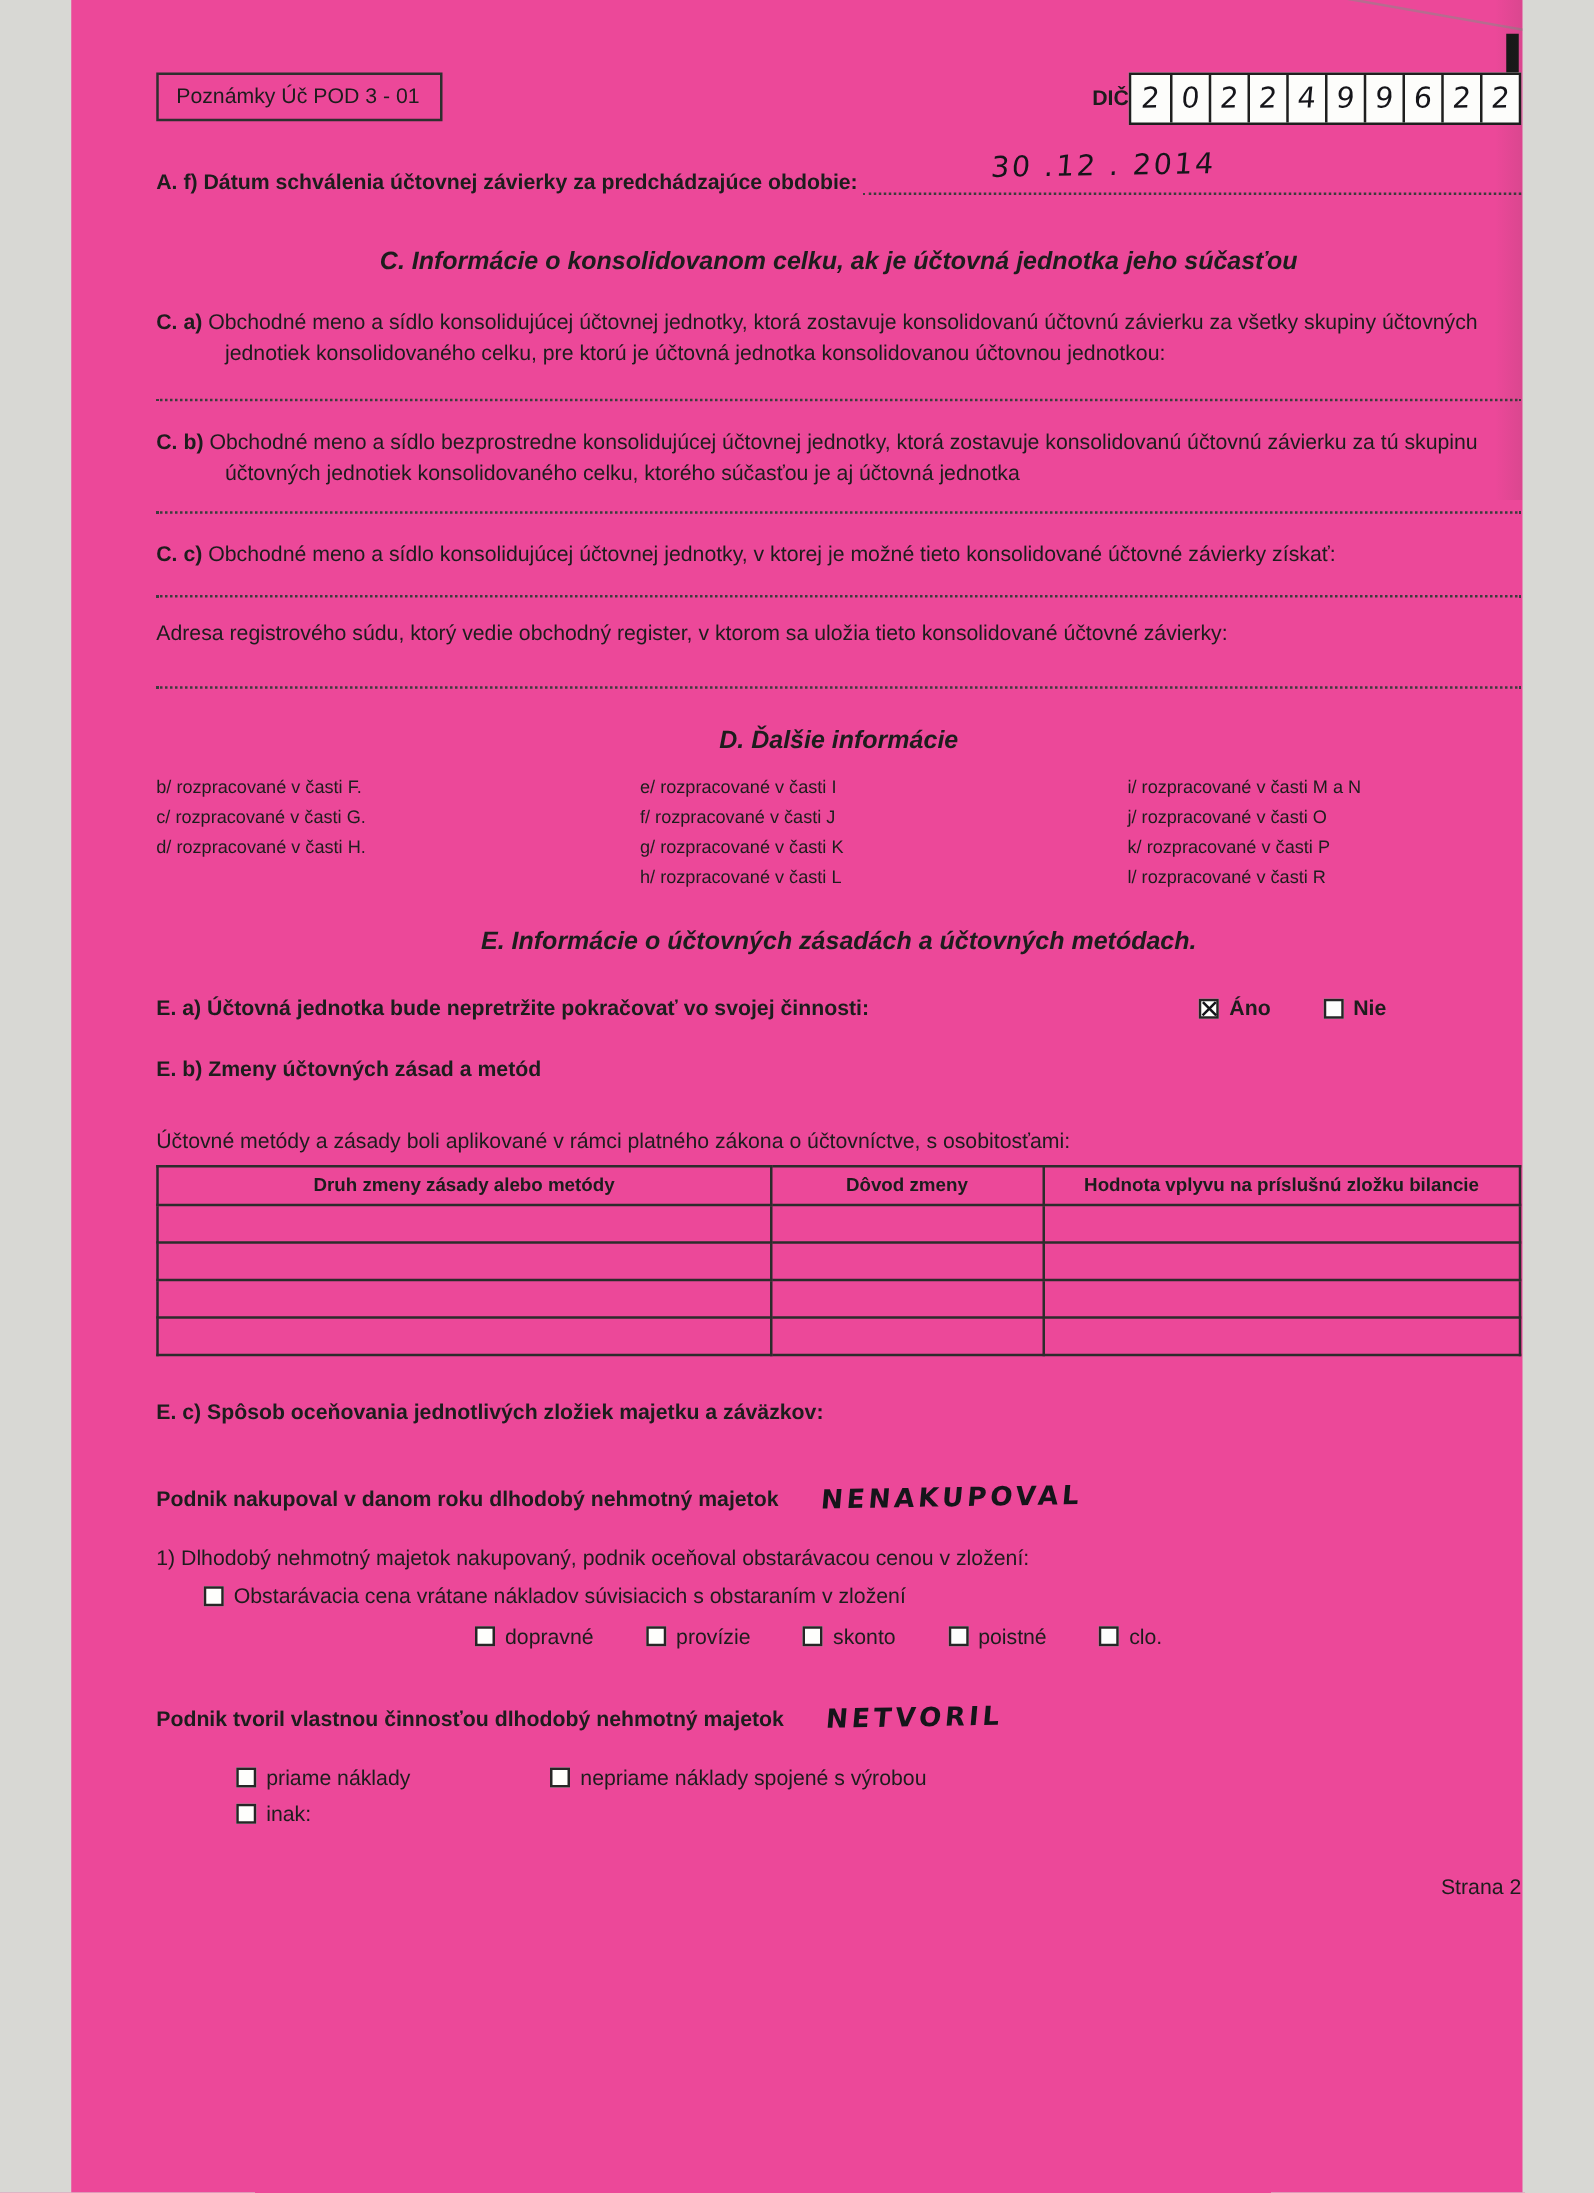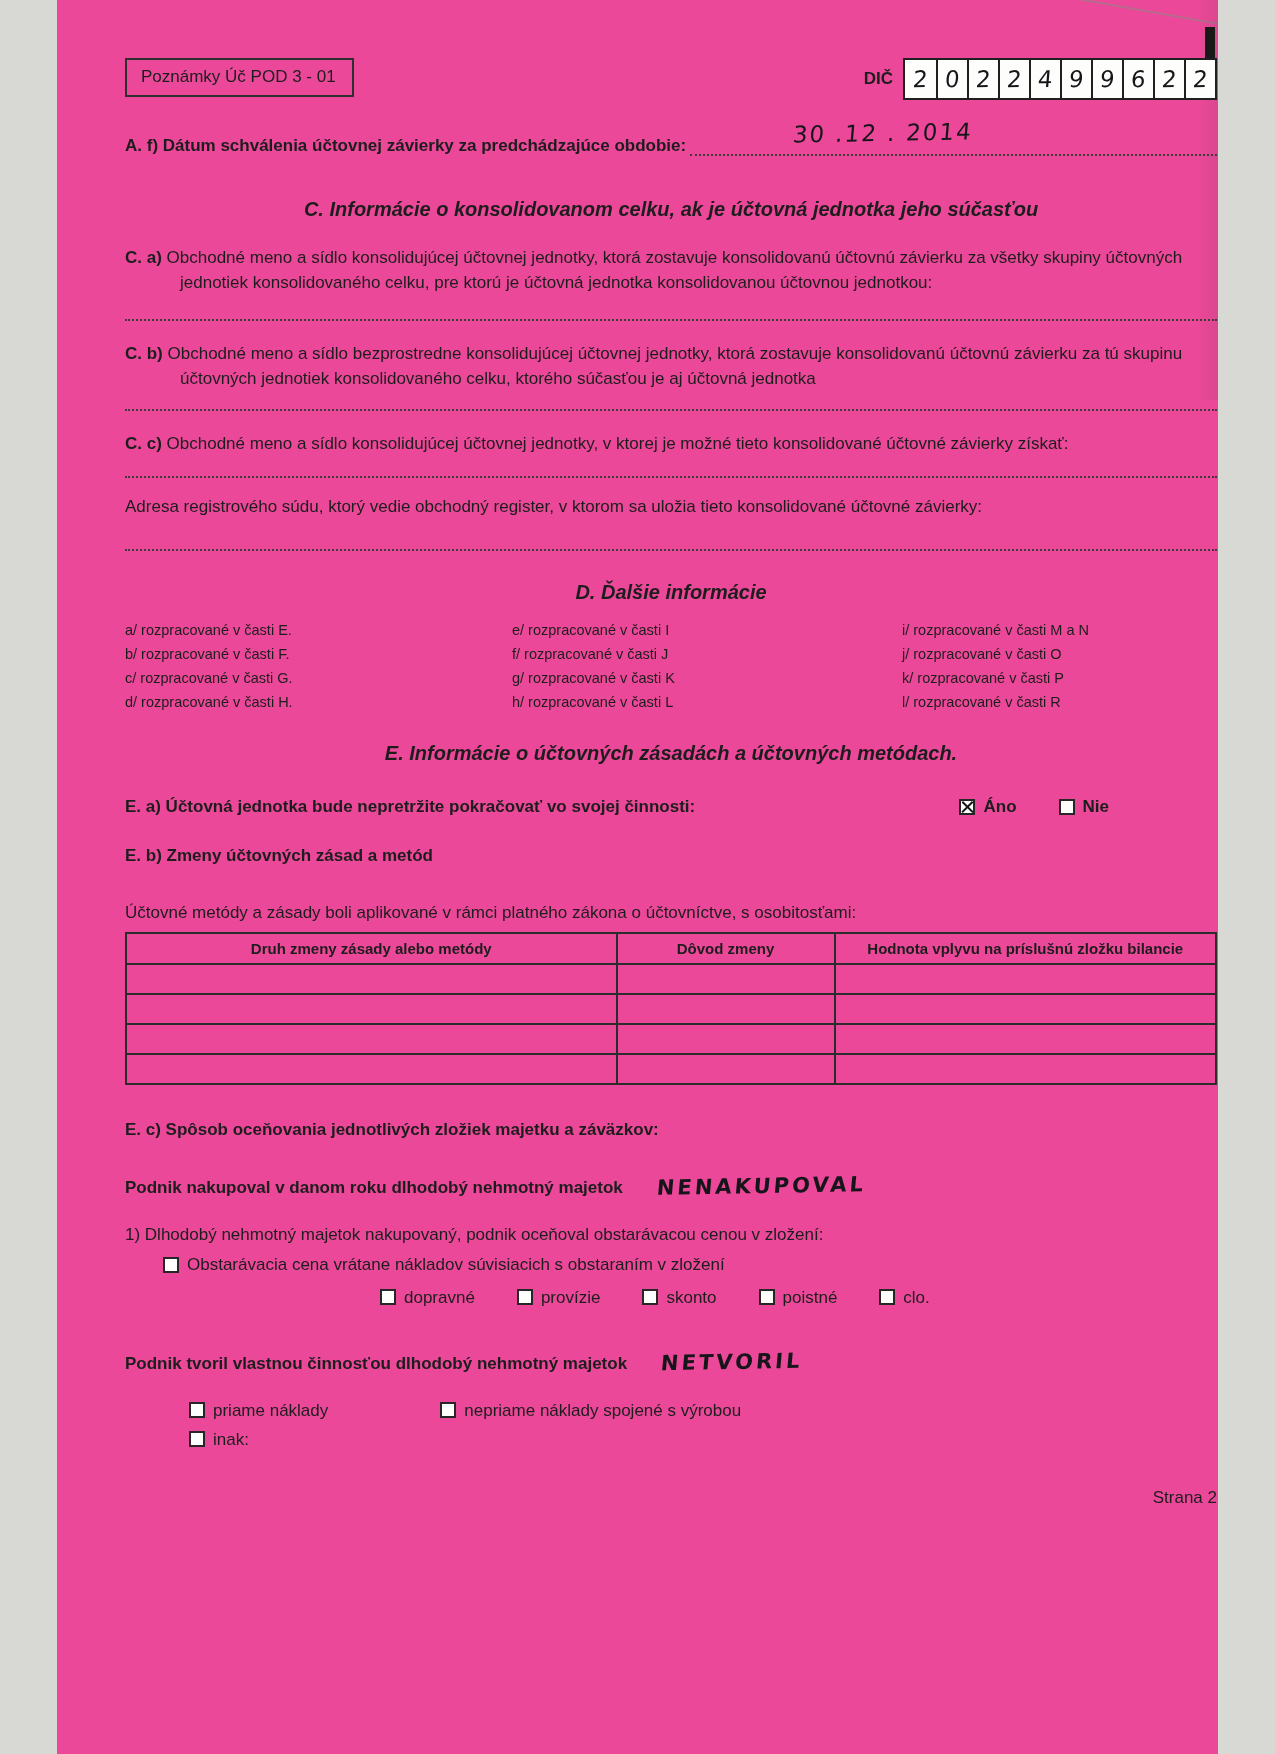--- a/index.html
+++ b/index.html
@@ -15,21 +15,21 @@
 
   .content { position:absolute; left:68px; top:0; width:1092px; }
 
   .b { font-weight:bold; }
   .body-text { font-size:17px; line-height:25px; }
   .small-text { font-size:14.5px; line-height:24px; }
 
   
   .header-row { margin-top:58px; display:flex; justify-content:space-between; align-items:flex-start; }
   .form-box { border:2px solid #2f2f2f; padding:7px 16px 8px 14px; font-size:17px; }
-  .dic-wrap { display:flex; align-items:center; gap:10px; }
+  .dic-wrap { display:flex; align-items:center; }
   .dic-label { font-size:17px; font-weight:600; }
   .dic-grid { display:flex; border:2px solid #1f1f1f; background:#fdfdfb; }
   .dic-cell { width:31px; height:38px; border-left:2px solid #1f1f1f; display:flex; align-items:center; justify-content:center; }
   .dic-cell:first-child { border-left:none; }
 
   .hand { font-family:"DejaVu Sans",sans-serif; font-weight:500; color:#15151a; transform:skewX(-6deg) rotate(-1deg); display:inline-block; }
   .dic-digit { font-size:23px; }
 
   
   .af-row { margin-top:36px; display:flex; align-items:flex-end; position:relative; font-size:17px; }
@@ -62,21 +62,21 @@
   .eb-row { margin-top:26px; }
   .eb-note { margin-top:32px; }
 
   table.chg { margin-top:7px; width:1092px; border-collapse:collapse; }
   table.chg th, table.chg td { border:2px solid #2c2c2c; }
   table.chg th { font-size:15px; font-weight:bold; padding:6px 4px; text-align:center; }
   table.chg td { height:30px; }
   .col-a { width:45%; } .col-b { width:20%; } .col-c { width:35%; }
 
   .ec-row { margin-top:32px; }
-  .podnik-row { margin-top:32px; display:flex; align-items:baseline; gap:34px; }
+  .podnik-row { margin-top:44px; display:flex; align-items:baseline; gap:34px; }
   .hand-word { font-size:21px; letter-spacing:3px; font-weight:600; }
   .item-line { margin-top:22px; }
   .cb-line1 { margin-top:5px; padding-left:38px; }
   .opts-row { margin-top:5px; padding-left:255px; display:flex; gap:42px; }
   .podnik2 { margin-top:40px; }
   .item2-line { margin-top:24px; }
   .opts2-row { margin-top:22px; padding-left:64px; display:flex; gap:112px; }
   .inak-row { margin-top:4px; padding-left:64px; }
 
   .footer-row { margin-top:34px; text-align:right; font-size:17px; }
@@ -155,21 +155,20 @@
       <span>Obchodné meno a sídlo konsolidujúcej účtovnej jednotky, v ktorej je možné tieto konsolidované účtovné závierky získať:</span>
     </div>
     <div class="dotline dl-3"></div>
 
     <div class="body-text c-par" style="margin-top:16px;">Adresa registrového súdu, ktorý vedie obchodný register, v ktorom sa uložia tieto konsolidované účtovné závierky:</div>
     <div class="dotline dl-4"></div>
 
     <div class="sec-title" style="margin-top:30px;">D. Ďalšie informácie</div>
     <div class="d-cols small-text">
       <div class="d-col1">
-        <div>a/ rozpracované v časti E.</div>
         <div>b/ rozpracované v časti F.</div>
         <div>c/ rozpracované v časti G.</div>
         <div>d/ rozpracované v časti H.</div>
       </div>
       <div class="d-col2">
         <div>e/ rozpracované v časti I</div>
         <div>f/ rozpracované v časti J</div>
         <div>g/ rozpracované v časti K</div>
         <div>h/ rozpracované v časti L</div>
       </div>

